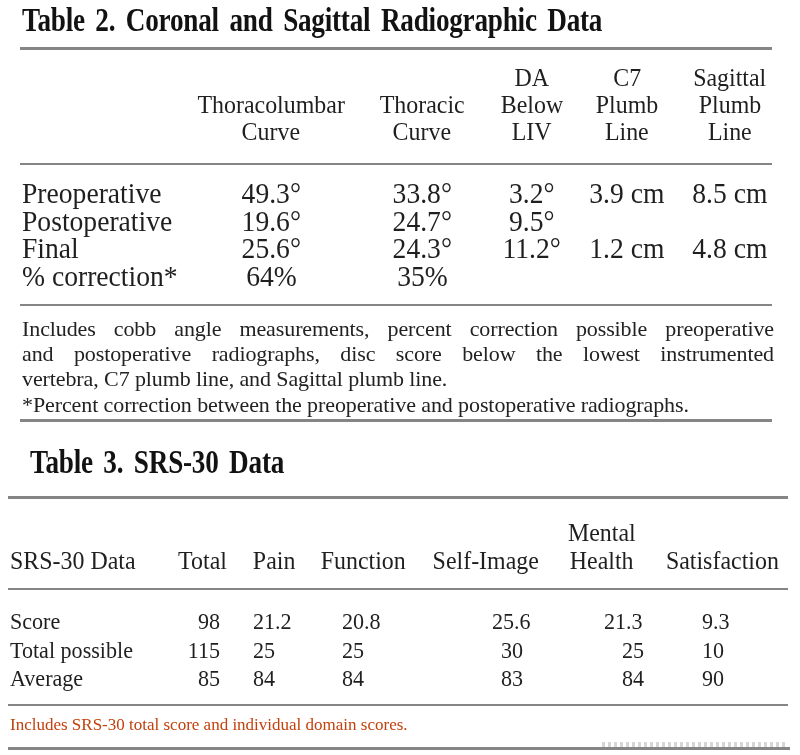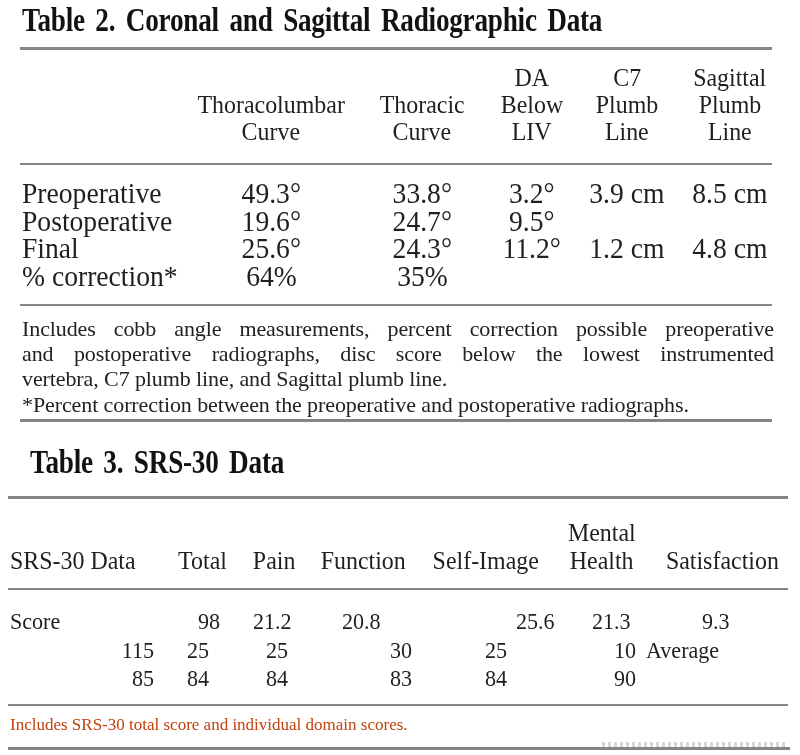--- a/index.html
+++ b/index.html
@@ -37,22 +37,22 @@
 
   
   .t3-cols { grid-template-columns:160px 66px 76px 102px 144px 88px 152px; }
   #t3-header { left:10px; top:519px; height:56px; align-items:end; font-size:26px; }
   #t3-header .hline { line-height:28px; }
   #t3-body { left:10px; top:607px; grid-auto-rows:28.5px; font-size:24px; line-height:28.5px; }
   #t3-body .v1 { text-align:right; padding-right:16px; }
   #t3-body .v1 .cond { transform-origin:100% 50%; }
   #t3-body .v2 { padding-left:17px; text-align:left; }
   #t3-body .v3 { padding-left:30px; text-align:left; }
-  #t3-body .v4 { padding-left:53px; text-align:right; }
-  #t3-body .v5 { padding-left:22px; text-align:center; }
+  #t3-body .v4 { padding-left:53px; text-align:center; }
+  #t3-body .v5 { padding-left:22px; text-align:right; }
   #t3-body .v6 { padding-left:56px; text-align:left; }
   #t3-body .v2 .cond, #t3-body .v3 .cond, #t3-body .v4 .cond,
   #t3-body .v5 .cond, #t3-body .v6 .cond { transform-origin:0 50%; }
 
   #t3-footnote { position:absolute; left:10px; top:712px; width:780px;
     font-size:17px; line-height:25px; color:#c2410c; }
 
   #watermark { position:absolute; left:602px; top:742px; width:184px; height:5px;
     background:repeating-linear-gradient(90deg,#b5b5b5 0 3px,transparent 3px 6px);
     opacity:0.55; }
@@ -175,20 +175,21 @@
   <div class="t-grid t3-cols" id="t3-body">
 
     <div class="cell cl"><span class="cond">Score</span></div>
     <div class="cell v1"><span class="cond">98</span></div>
     <div class="cell v2"><span class="cond">21.2</span></div>
     <div class="cell v3"><span class="cond">20.8</span></div>
     <div class="cell v4"><span class="cond">25.6</span></div>
     <div class="cell v5"><span class="cond">21.3</span></div>
     <div class="cell v6"><span class="cond">9.3</span></div>
 
+    <div class="cell cl"><span class="cond">Total possible</span></div>
     <div class="cell v1"><span class="cond">115</span></div>
     <div class="cell v2"><span class="cond">25</span></div>
     <div class="cell v3"><span class="cond">25</span></div>
     <div class="cell v4"><span class="cond">30</span></div>
     <div class="cell v5"><span class="cond">25</span></div>
     <div class="cell v6"><span class="cond">10</span></div>
 
     <div class="cell cl"><span class="cond">Average</span></div>
     <div class="cell v1"><span class="cond">85</span></div>
     <div class="cell v2"><span class="cond">84</span></div>

